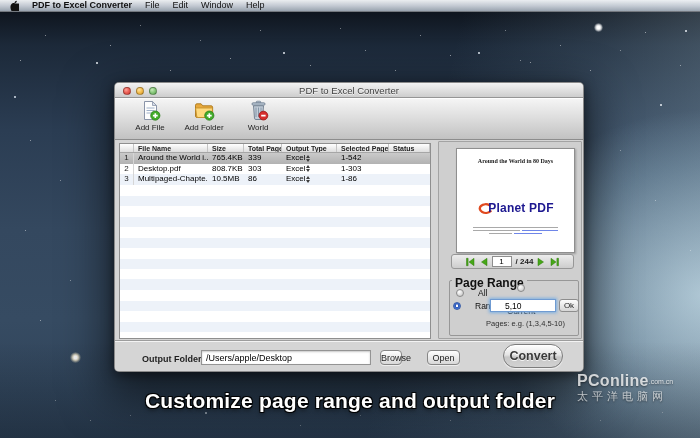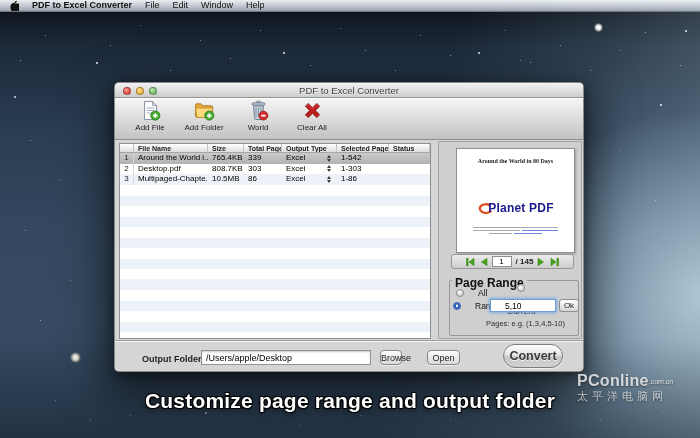--- a/index.html
+++ b/index.html
@@ -43,21 +43,21 @@
   
   .ftable { position:absolute; left:4px; top:60px; width:312px; height:196px; background:#fff; border:1px solid #8f8f8f; display:flex; flex-direction:column; }
   .thead { display:flex; height:9px; background:linear-gradient(180deg,#ffffff,#dedede); border-bottom:1px solid #a6a6a6; flex:0 0 auto; }
   .thead .hc { font-size:7px; font-weight:600; color:#222; line-height:9px; padding-left:4px; border-right:1px solid #c4c4c4; overflow:hidden; white-space:nowrap; }
   .trow { display:flex; height:10.5px; flex:0 0 auto; align-items:center; }
   .trow.selected { background:linear-gradient(180deg,#cacaca,#b2b2b2); }
   .trow.tint { background:#edf2f9; }
   .tc { font-size:8px; color:#000; line-height:10.5px; padding-left:4px; white-space:nowrap; overflow:hidden; }
   .tc.num { text-align:center; padding:0; border-right:1px solid #d6d6d6; color:#222; }
   .c0{width:14px;} .c1{width:74px;} .c2{width:36px;} .c3{width:38px;} .c4{width:55px;} .c5{width:52px;} .c6{width:42px; flex:1;}
-  .otype { display:flex; align-items:center; justify-content:space-between; padding-right:6px; }
+  .otype { display:flex; align-items:center; padding-right:6px; }
   .stepper { display:flex; flex-direction:column; gap:1px; align-items:center; }
   .stepper i { display:block; width:0; height:0; border-left:2.5px solid transparent; border-right:2.5px solid transparent; }
   .stepper .up { border-bottom:3px solid #3c3c3c; }
   .stepper .dn { border-top:3px solid #3c3c3c; }
   .status-bar { width:38px; height:8px; margin-left:2px; border-radius:1px; background:repeating-linear-gradient(180deg,#f0f0f0 0 1.6px,#d9d9d9 1.6px 3.2px); box-shadow:inset 0 0 1px rgba(0,0,0,.15); }
   .stripes { flex:1; background:repeating-linear-gradient(180deg,#ffffff 0 10.5px,#edf2f9 10.5px 21px); }
 
   
   .rpanel { position:absolute; left:323px; top:58px; width:144px; height:198px; background:#cfcfcf; border:1px solid #a3a3a3; border-radius:1px; }
   .page { position:absolute; left:17px; top:6px; width:119px; height:105px; background:#fff; border:1px solid #8f8f8f; box-shadow:1px 1px 2px rgba(0,0,0,.25); overflow:hidden; }
@@ -158,27 +158,20 @@
       <div class="tool-btn">
         <svg viewBox="0 0 21 21">
           <rect x="8.2" y="1.2" width="4.6" height="2" rx="1" fill="#b6c3d1" stroke="#6b7b8c" stroke-width=".7"></rect>
           <rect x="4" y="2.8" width="13" height="2.4" rx="1.1" fill="#b6c3d1" stroke="#6b7b8c" stroke-width=".8"></rect>
           <path d="M5.5 5.8h10l-1 12.4a1.4 1.4 0 0 1-1.4 1.3H7.9a1.4 1.4 0 0 1-1.4-1.3z" fill="#c3cdd8" stroke="#6b7b8c" stroke-width=".9"></path>
           <path d="M8 7.5v9.5M10.5 7.5v9.5M13 7.5v9.5" stroke="#8496a8" stroke-width="1"></path>
           <circle cx="15.4" cy="15.6" r="4.4" fill="#d62d2d" stroke="#971414" stroke-width=".8"></circle>
           <path d="M13.2 15.6h4.4" stroke="#fff" stroke-width="1.6"></path>
         </svg>
         <span class="tlabel">World</span>
-      </div>
-      <div class="tool-btn">
-        <svg viewBox="0 0 21 21">
-          <path d="M3.4 6.2 6.2 3.4l4.3 4.3 4.3-4.3 2.8 2.8-4.3 4.3 4.3 4.3-2.8 2.8-4.3-4.3-4.3 4.3-2.8-2.8 4.3-4.3z" fill="#c21d1d" stroke="#7d0f0f" stroke-width=".8"></path>
-          <path d="M4.6 6.1 6.1 4.6l4.4 4.4 4.4-4.4 1.5 1.5" fill="none" stroke="#e96a6a" stroke-width=".7" opacity=".8"></path>
-        </svg>
-        <span class="tlabel">Clear All</span>
       </div>
     </div>
 
     <div class="ftable">
       <div class="thead">
         <span class="hc c0"></span>
         <span class="hc c1">File Name</span>
         <span class="hc c2">Size</span>
         <span class="hc c3">Total Pages</span>
         <span class="hc c4">Output Type</span>
@@ -263,21 +256,21 @@
           <svg width="10" height="10" viewBox="0 0 10 10">
               <path d="M1.5 1.3h1.6v7.4H1.5z M9 1.3 4 5l5 3.7z" fill="#46a718" stroke="#2e7a0a" stroke-width=".5"></path>
             </svg>
         </span>
         <span class="nav-btn">
           <svg width="9" height="10" viewBox="0 0 9 10">
               <path d="M8 1.3 2.5 5 8 8.7z" fill="#46a718" stroke="#2e7a0a" stroke-width=".5"></path>
             </svg>
         </span>
         <input class="page-field" value="1" style="">
-        <span class="page-total">/ 145</span>
+        <span class="page-total">/ 244</span>
         <span class="nav-btn">
           <svg width="9" height="10" viewBox="0 0 9 10">
               <path d="M1 1.3 6.5 5 1 8.7z" fill="#46a718" stroke="#2e7a0a" stroke-width=".5"></path>
             </svg>
         </span>
         <span class="nav-btn">
           <svg width="10" height="10" viewBox="0 0 10 10">
               <path d="M1 1.3 6 5 1 8.7z M6.9 1.3h1.6v7.4H6.9z" fill="#46a718" stroke="#2e7a0a" stroke-width=".5"></path>
             </svg>
         </span>

